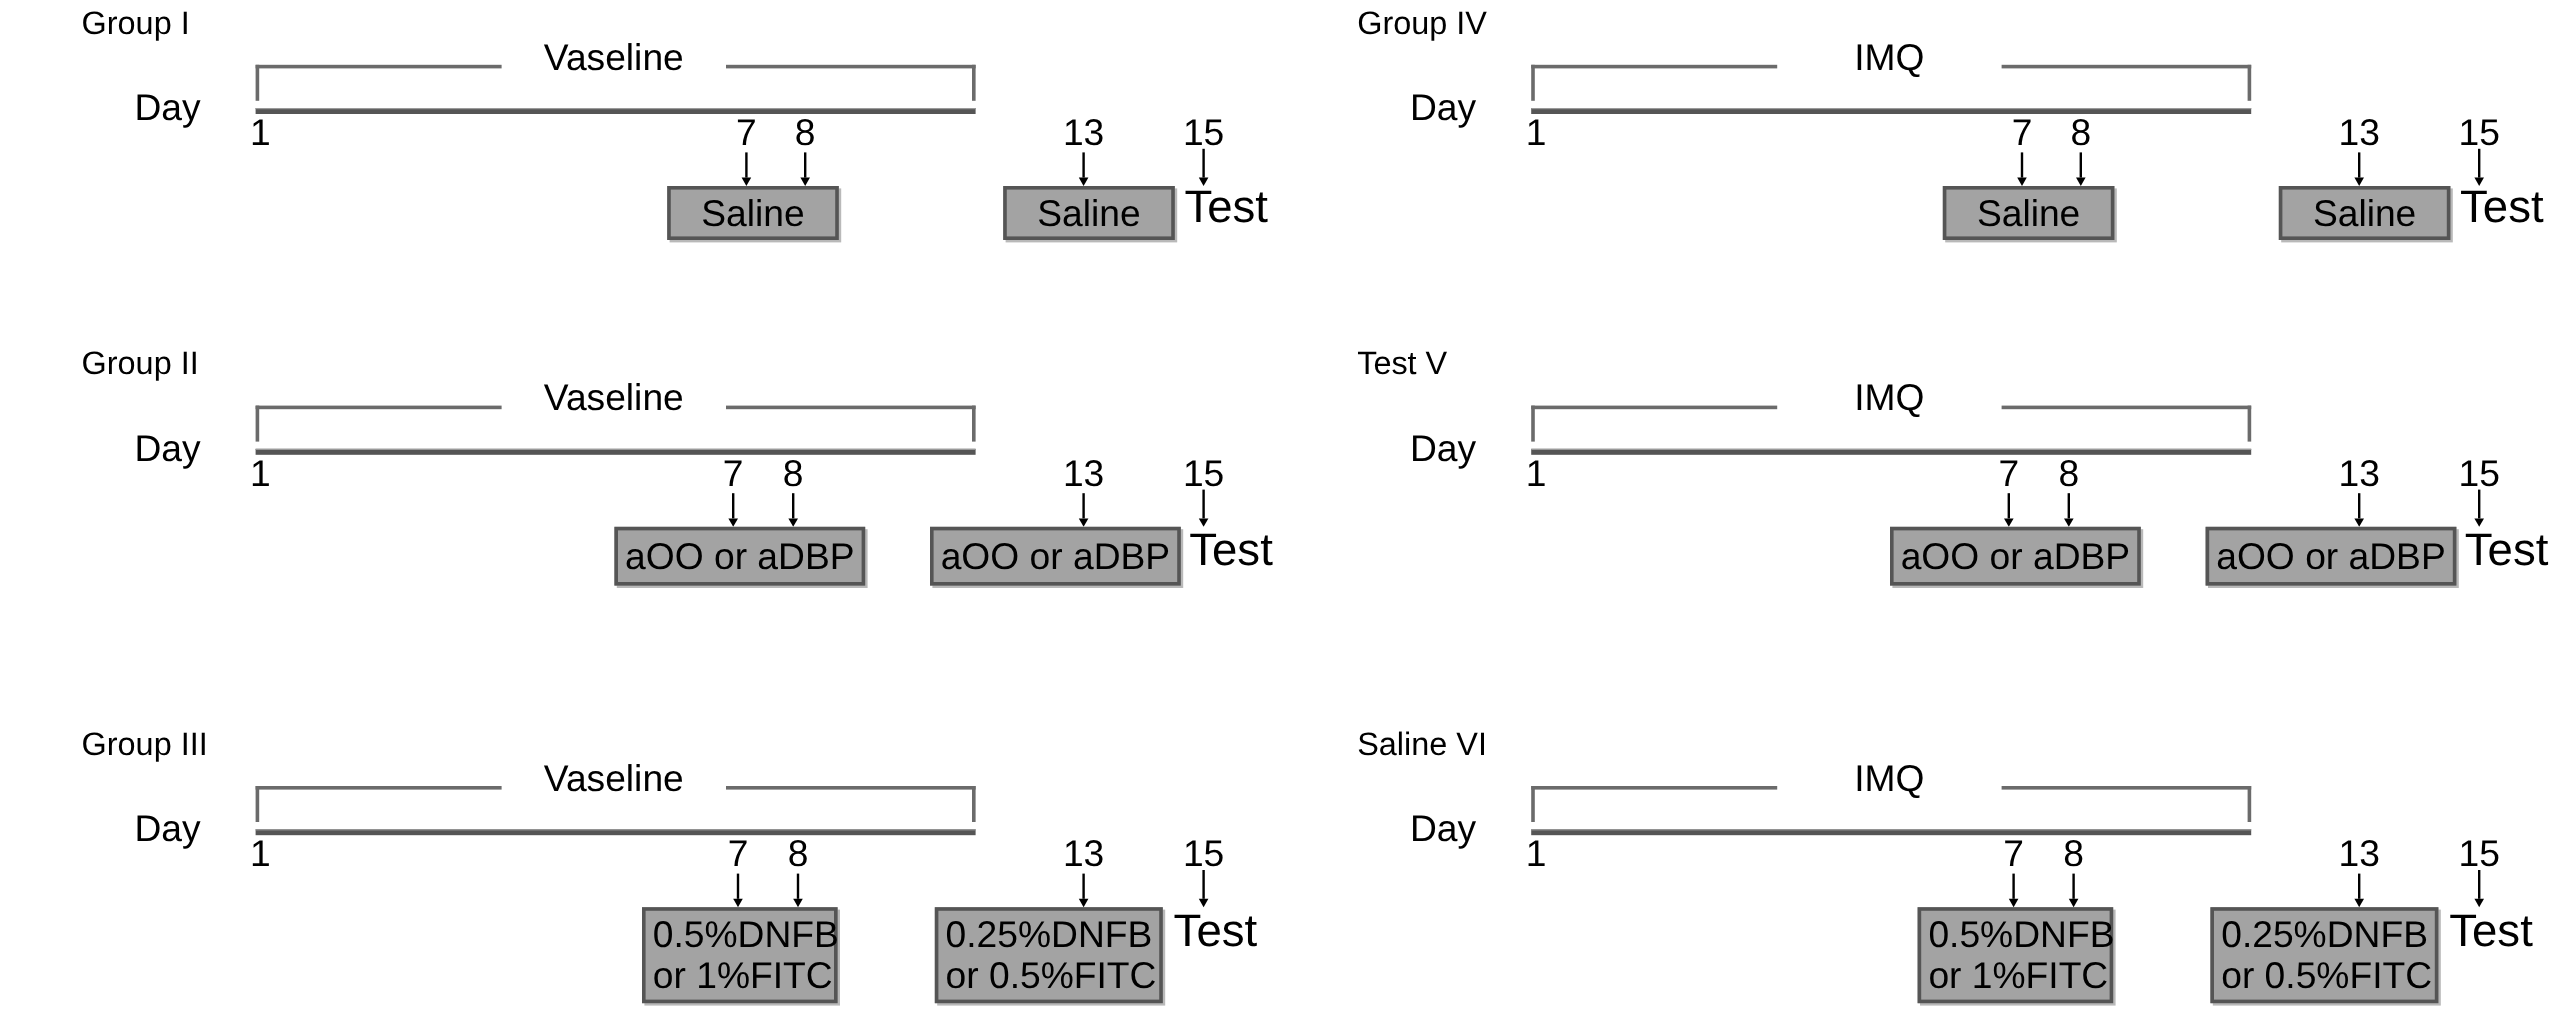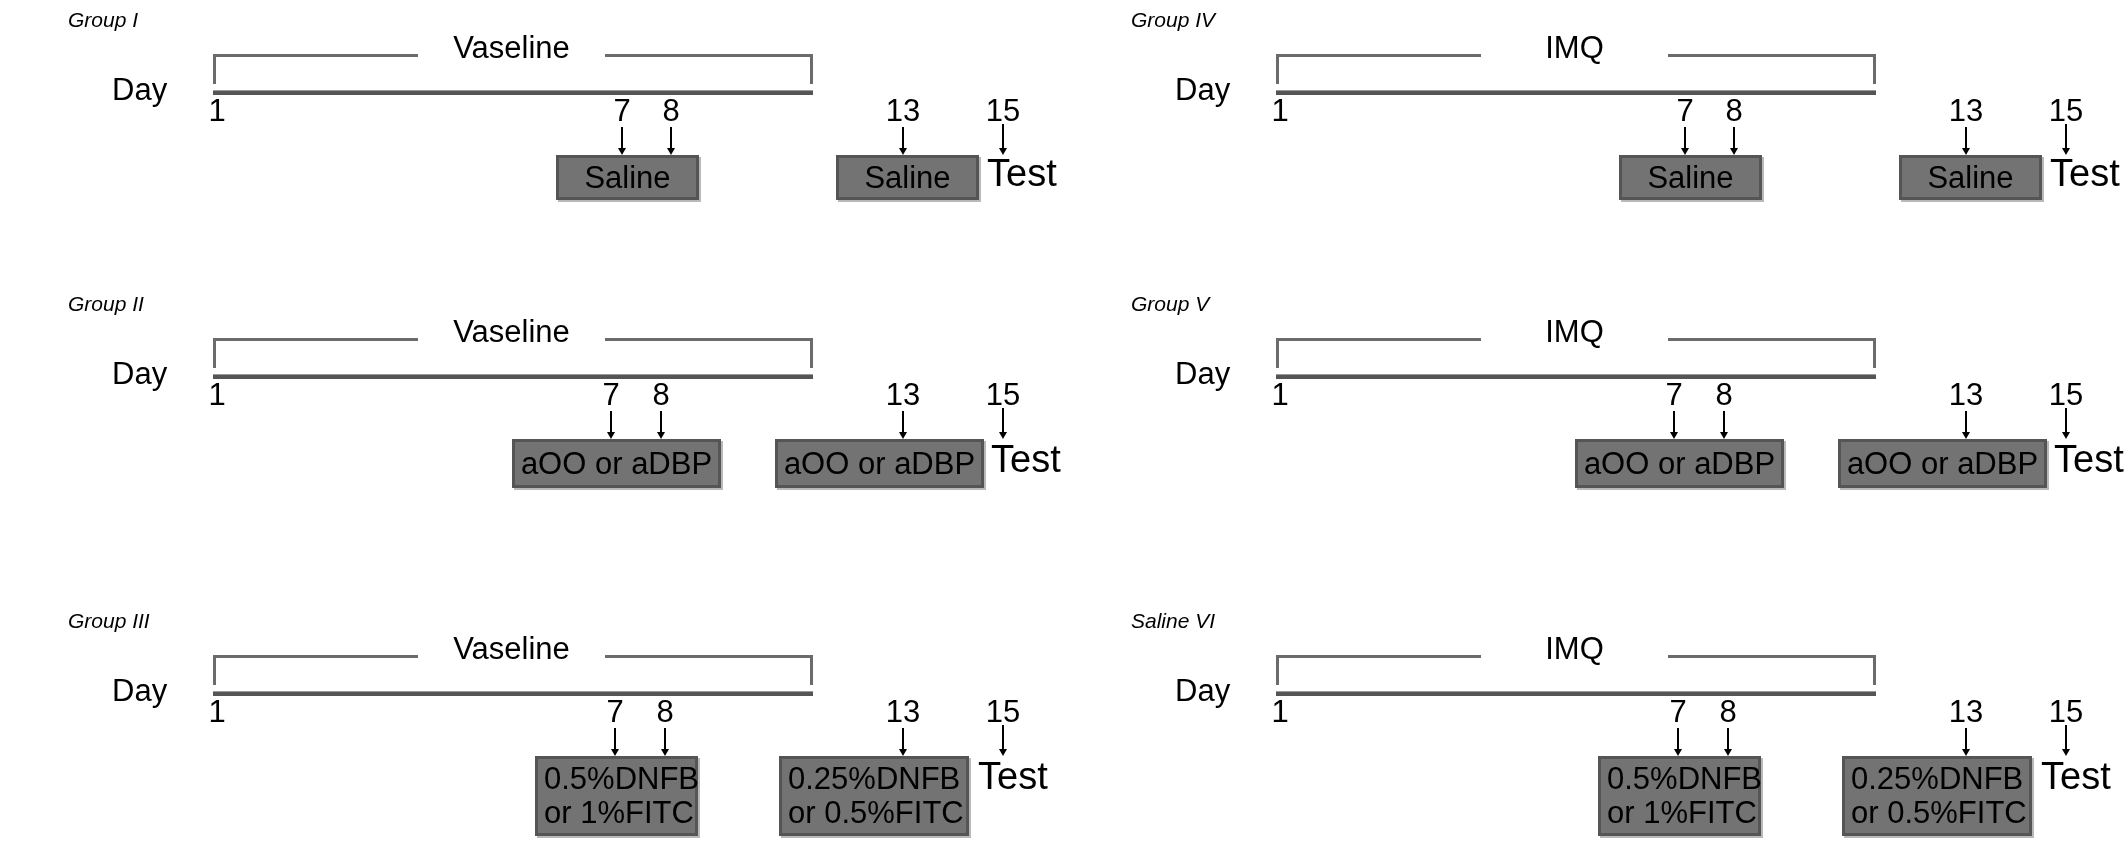--- a/index.html
+++ b/index.html
@@ -31,24 +31,23 @@
   .col-right { left: 1063px; }
   .row-1 { top: 0px; }
   .row-2 { top: 284px; }
   .row-3 { top: 601px; padding-left: 48px; }
 
   
   .group-title {
     position: absolute;
     left: 68px;
     top: 4px;
-    font-size: 21px;
+    font-size: 27px;
     line-height: 31px;
     white-space: nowrap;
-    font-style: italic;
   }
 
   
   .day-label {
     position: absolute;
     left: 112px;
     top: 74px;
     font-size: 31px;
     line-height: 31px;
     white-space: nowrap;
@@ -132,21 +131,21 @@
     border-left: 4px solid transparent;
     border-right: 4px solid transparent;
     border-top: 7px solid #000000;
   }
 
   
   .tbox {
     position: absolute;
     box-sizing: border-box;
     border: 3px solid #555555;
-    background: #737373;
+    background: #a3a3a3;
     display: flex;
     flex-direction: column;
     align-items: center;
     justify-content: center;
     font-size: 31px;
     line-height: 34px;
     white-space: nowrap;
     box-shadow: 2px 2px 0 #b9b9b9;
   }
   .tbox.align-left {
@@ -303,21 +302,21 @@
       <span>aOO or aDBP</span>
     </div>
     <div class="tbox" style="left:775px;top:155px;width:209px;height:49px;">
       <span>aOO or aDBP</span>
     </div>
 
     <div class="test-label" style="left:991px;top:160px;">Test</div>
   </div>
 
   <div class="panel col-right row-2">
-    <div class="group-title">Group V</div>
+    <div class="group-title">Test V</div>
 
     <div class="bracket">
       <div class="seg seg-left"></div>
       <div class="seg seg-right"></div>
       <div class="tick tick-left"></div>
       <div class="tick tick-right"></div>
       <div class="treatment-name">IMQ</div>
     </div>
 
     <div class="day-label">Day</div>

